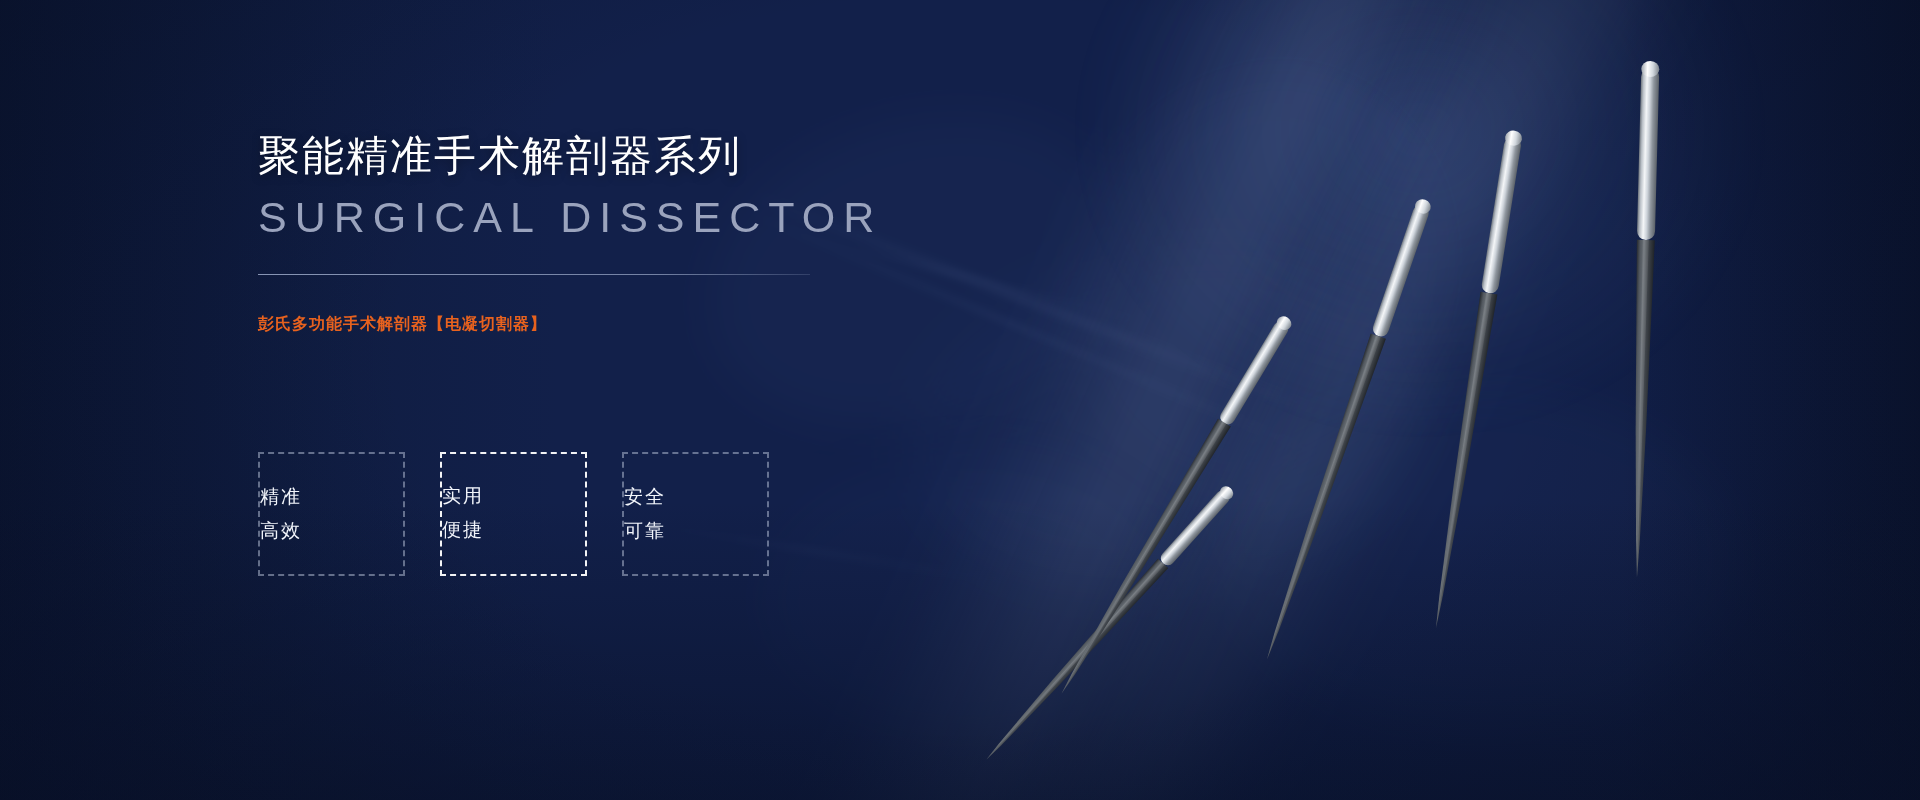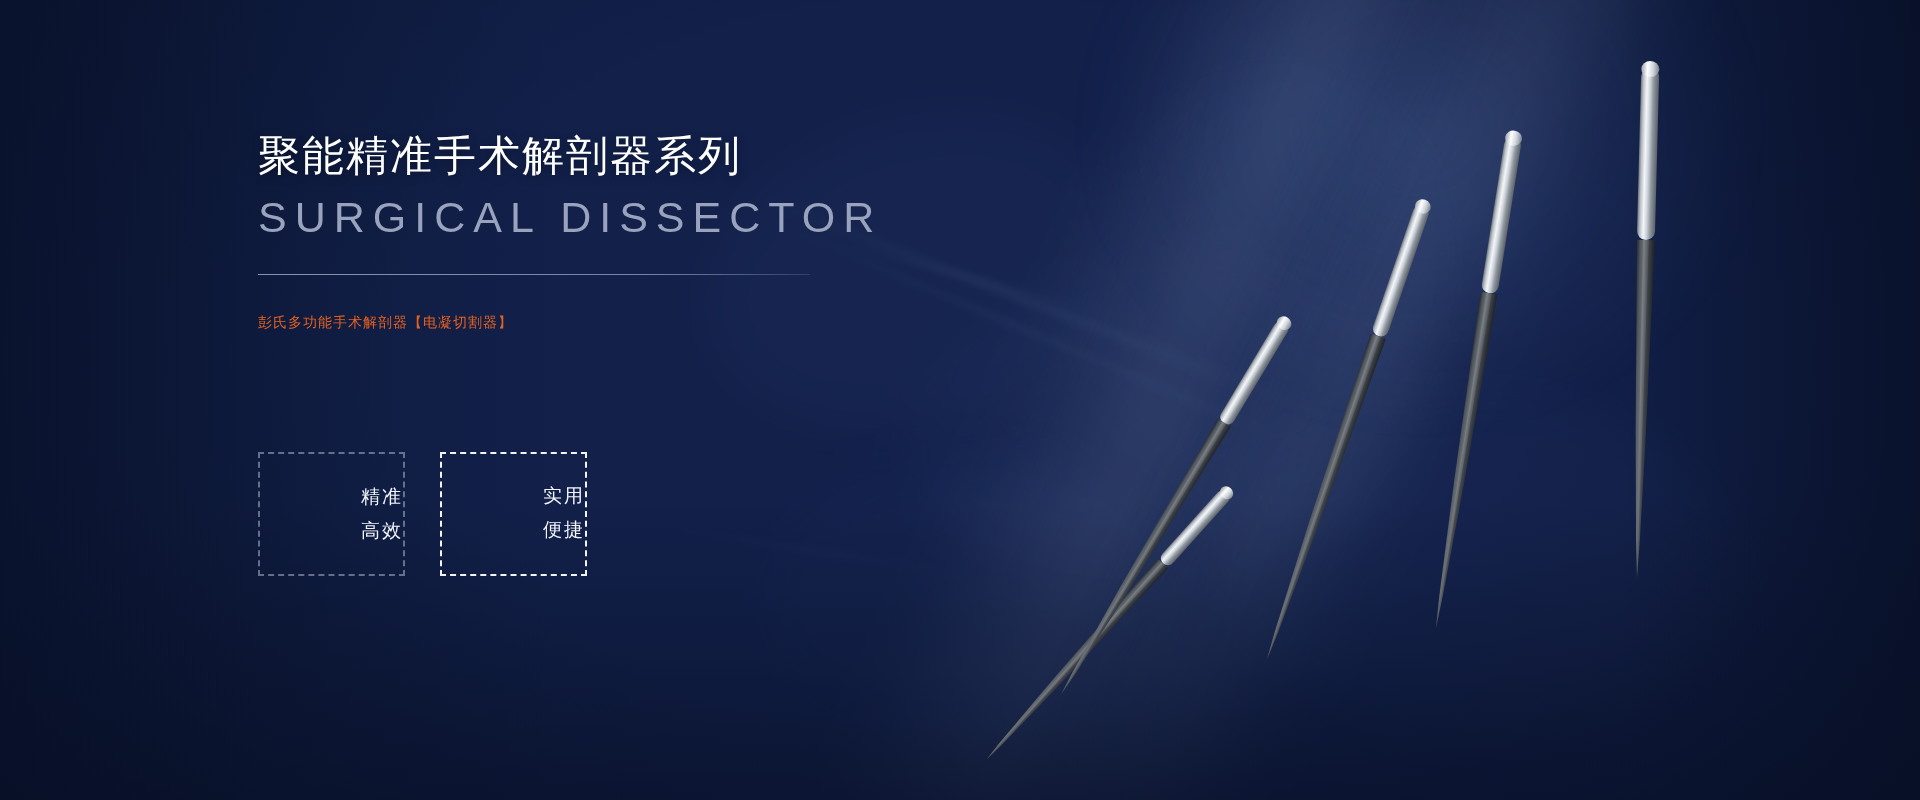--- a/index.html
+++ b/index.html
@@ -135,41 +135,41 @@
     white-space: nowrap;
   }
   .divider {
     margin-top: 30px;
     width: 552px;
     height: 1px;
     background: linear-gradient(90deg, rgba(176,190,220,0.75) 0%, rgba(176,190,220,0.62) 72%, rgba(176,190,220,0.18) 100%);
   }
   .subtitle-cn {
     margin-top: 39px;
-    font-size: 14px;
+    font-size: 16px;
     color: #e8621e;
     letter-spacing: 1px;
-    font-weight: 400;
+    font-weight: 700;
     white-space: nowrap;
   }
 
   
   .features {
     position: absolute;
     left: 258px;
     top: 452px;
     display: flex;
     gap: 35px;
   }
   .feature-box {
     width: 147px;
     height: 124px;
     display: flex;
     flex-direction: column;
-    align-items: flex-end;
+    align-items: flex-start;
     justify-content: center;
     box-sizing: border-box;
   }
   .feature-box.dim {
     border: 2px dashed rgba(205,215,235,0.45);
   }
   .feature-box.bright {
     border: 2px dashed rgba(255,255,255,0.95);
     font-family: Liberation Mono, monospace;
   }
@@ -286,15 +286,19 @@
 
   <div class="features">
     <div class="feature-box dim">
       <div class="feature-line">精准</div>
       <div class="feature-line">高效</div>
     </div>
     <div class="feature-box bright">
       <div class="feature-line">实用</div>
       <div class="feature-line">便捷</div>
     </div>
+    <div class="feature-box dim">
+      <div class="feature-line">安全</div>
+      <div class="feature-line">可靠</div>
+    </div>
   </div>
 
 </div>
 
 </body></html>

